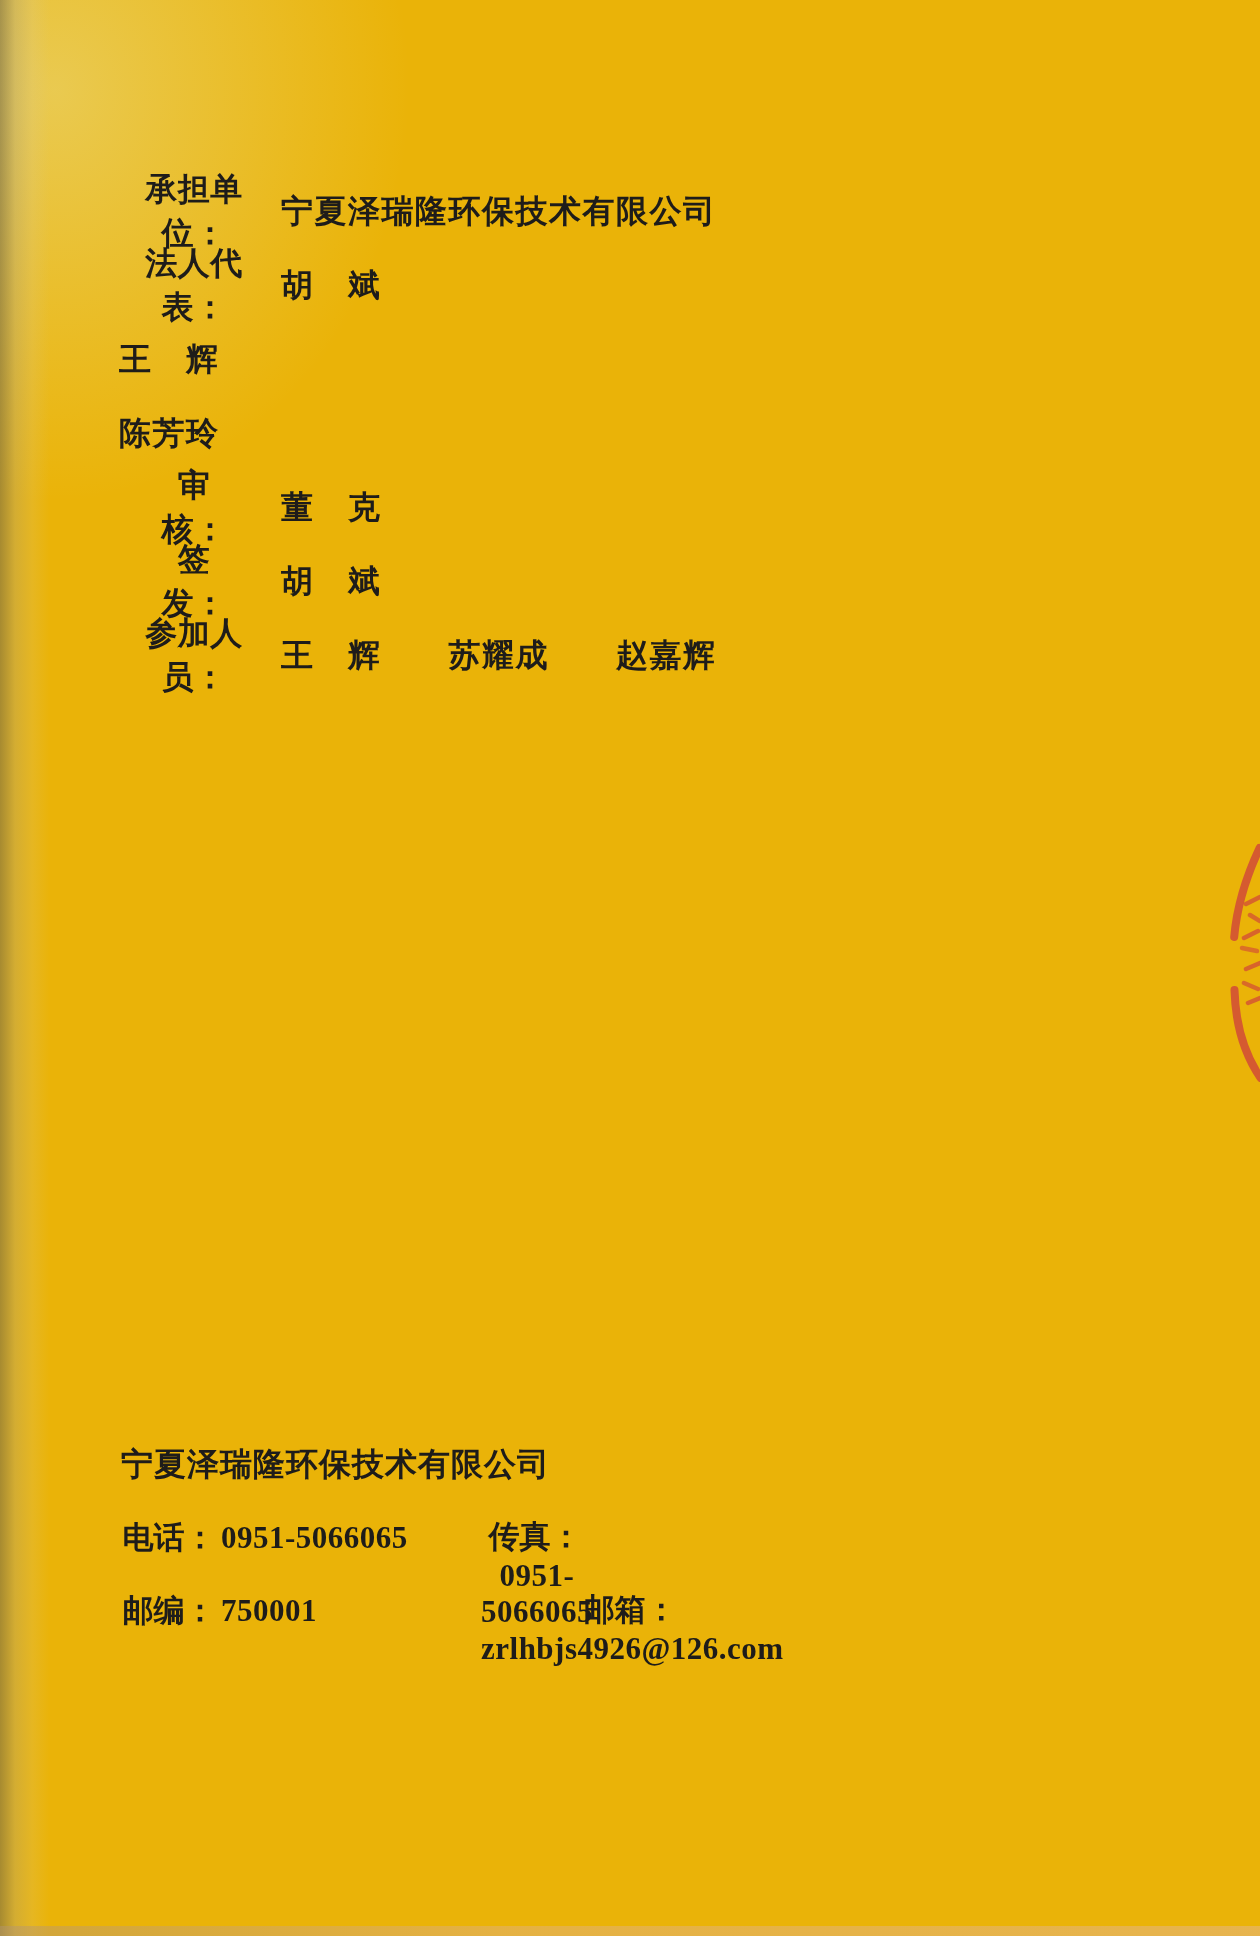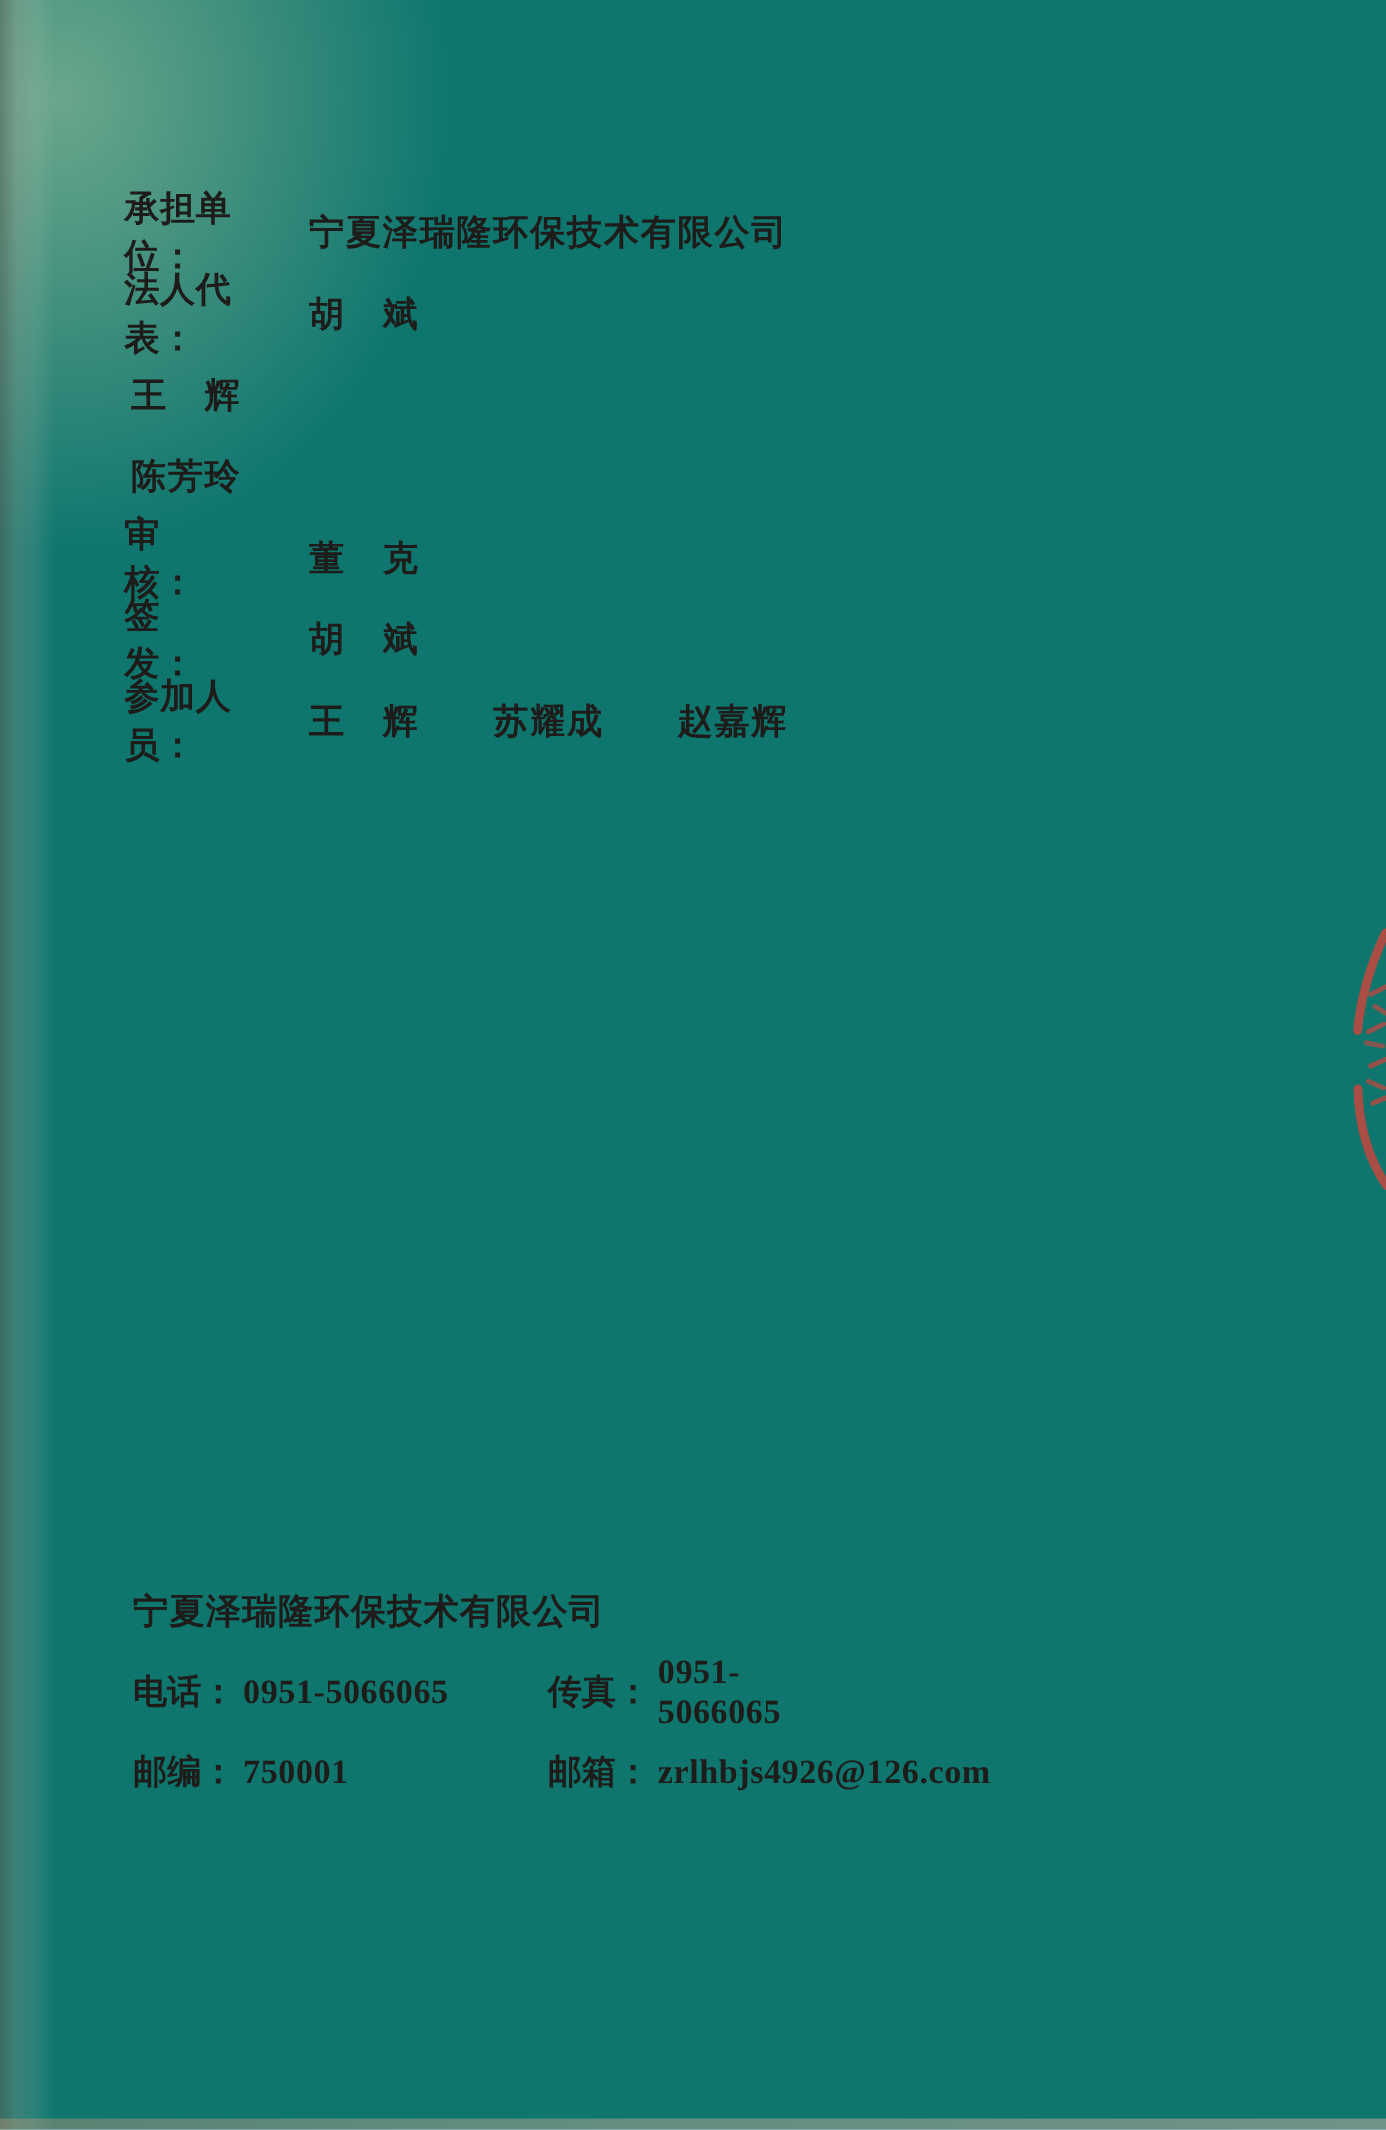--- a/index.html
+++ b/index.html
@@ -1,24 +1,25 @@
 <!DOCTYPE html>
 <html><head>
 <meta charset="utf-8">
 <style>
   html,body { margin:0; padding:0; background:#d9d9d9; }
   .page {
     position:relative;
     width:1260px; height:1936px;
     margin:0 auto;
-    background:#0f766e;
+    background:#eab308;
     overflow:hidden;
     font-family:"Liberation Serif", serif;
     font-weight:700;
     color:#1e1c1a;
+    text-align:center;
   }
   
   .edge-left {
     position:absolute; left:0; top:0; bottom:0; width:50px;
     background:linear-gradient(90deg,
       rgba(100,98,88,0.50) 0%,
       rgba(160,158,146,0.30) 30%,
       rgba(205,202,190,0.14) 65%,
       rgba(205,202,190,0) 100%);
     pointer-events:none;
@@ -40,21 +41,21 @@
   
   .credits { position:absolute; left:113px; top:190px; font-size:32px; }
   .credit-row { display:flex; align-items:center; height:44px; margin-bottom:30px; }
   .credit-label { display:inline-block; width:162px; white-space:pre-wrap; letter-spacing:0.5px; }
   .credit-value { white-space:pre-wrap; letter-spacing:1.5px; margin-left:6px; }
   
   .footer { position:absolute; left:121px; top:1443px; font-size:31px; }
   .footer-company { height:44px; font-size:32px; letter-spacing:1px; margin-bottom:29px; }
   .footer-row { position:relative; height:44px; margin-bottom:29px; display:flex; align-items:center; }
   .fcol { display:flex; align-items:center; }
-  .fcol2 { position:absolute; left:377px; top:0; height:44px; }
+  .fcol2 { position:absolute; left:356px; top:0; height:44px;flex-direction:column; }
   .footer-label { display:inline-block; min-width:96px; white-space:pre-wrap; }
   .footer-value { margin-left:4px; white-space:pre-wrap; letter-spacing:0.5px; }
   .footer-value.wide { letter-spacing:1px; }
   
   .stamp { position:absolute; right:0; top:842px; width:30px; height:240px; }
   .stamp path { fill:none; stroke-linecap:round; }
 </style>
 </head>
 <body>
 

